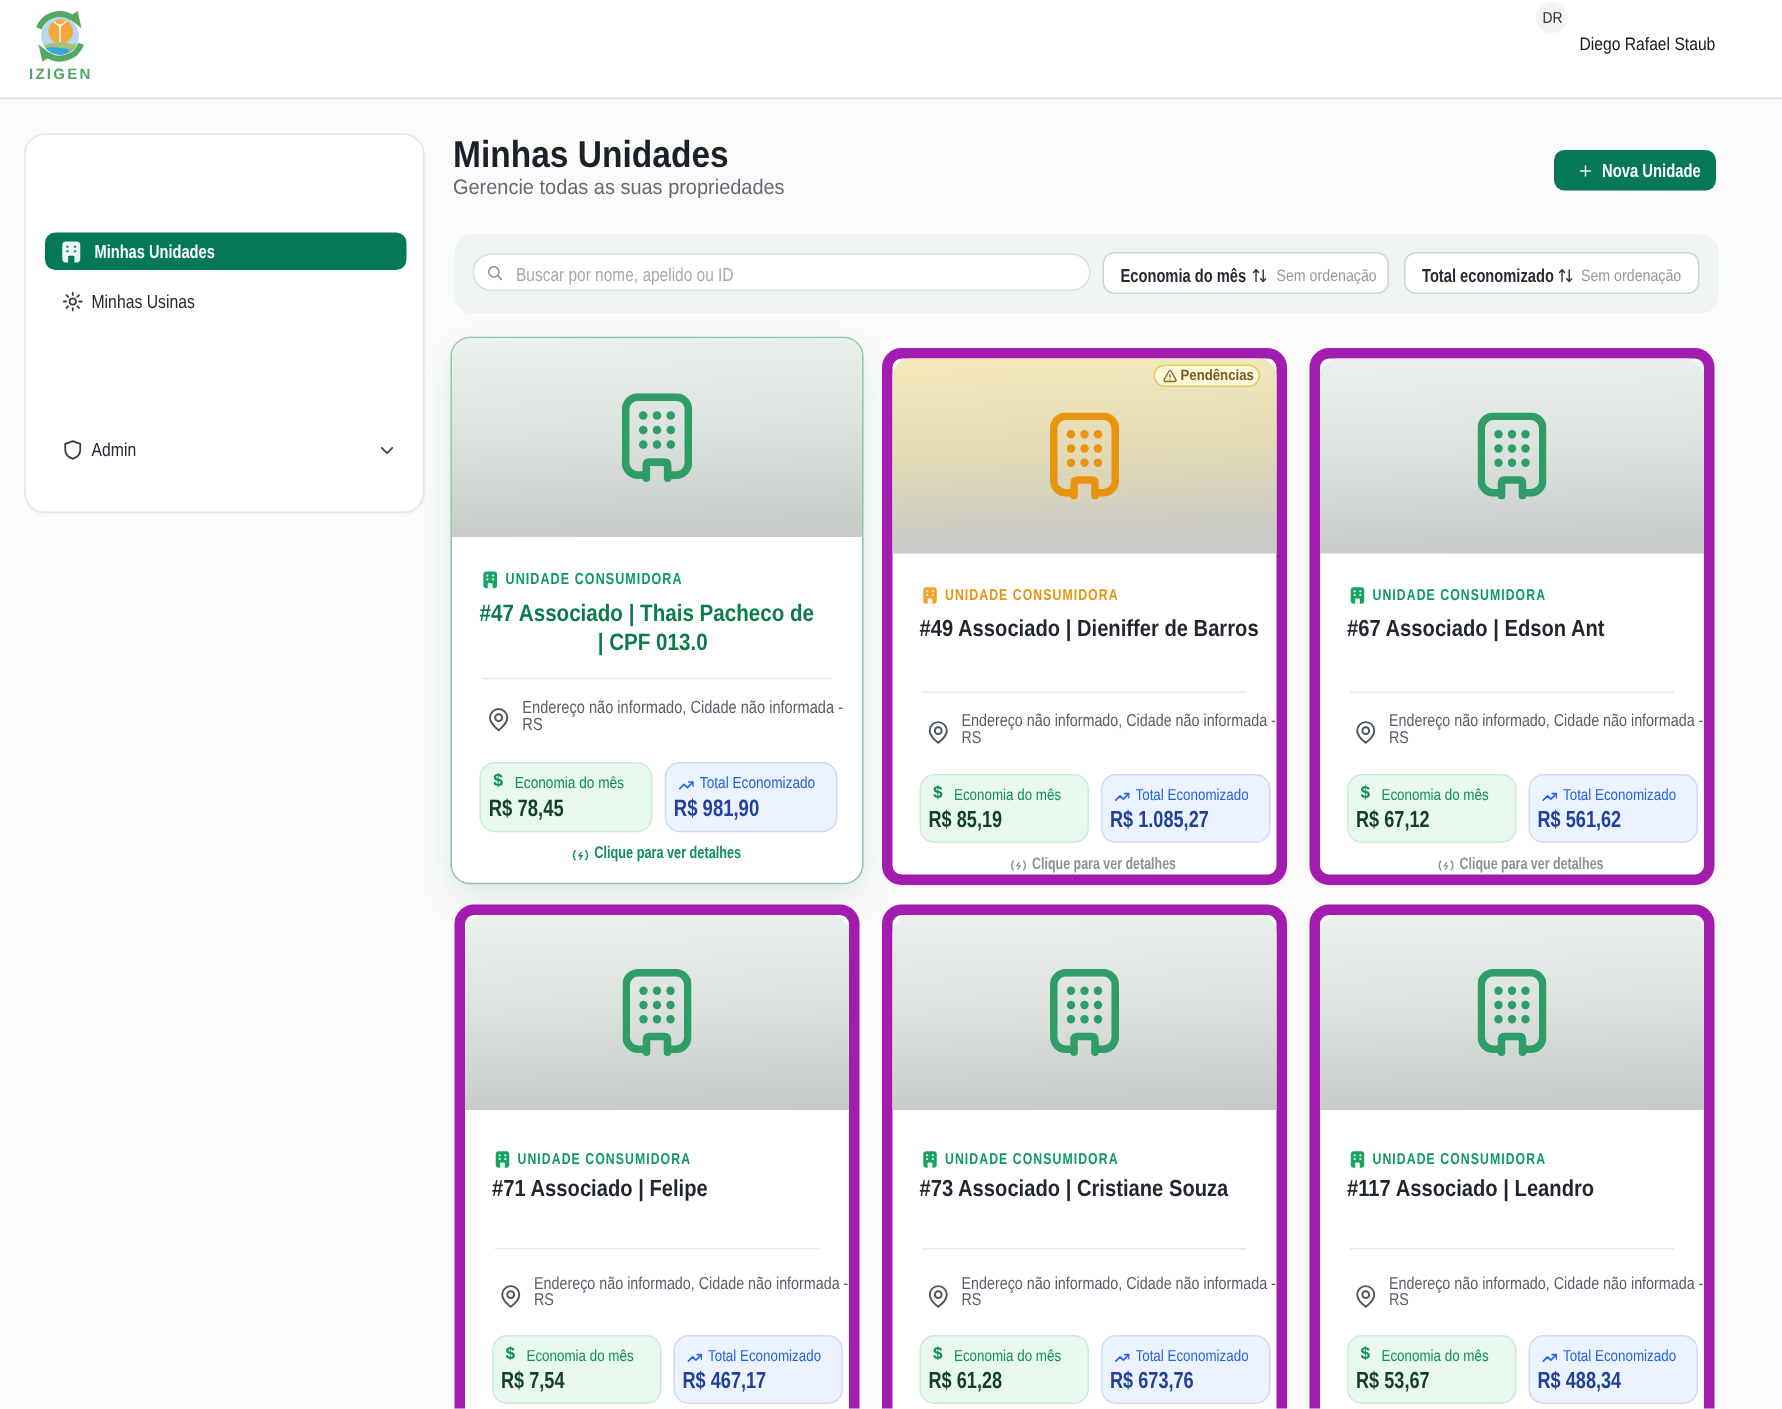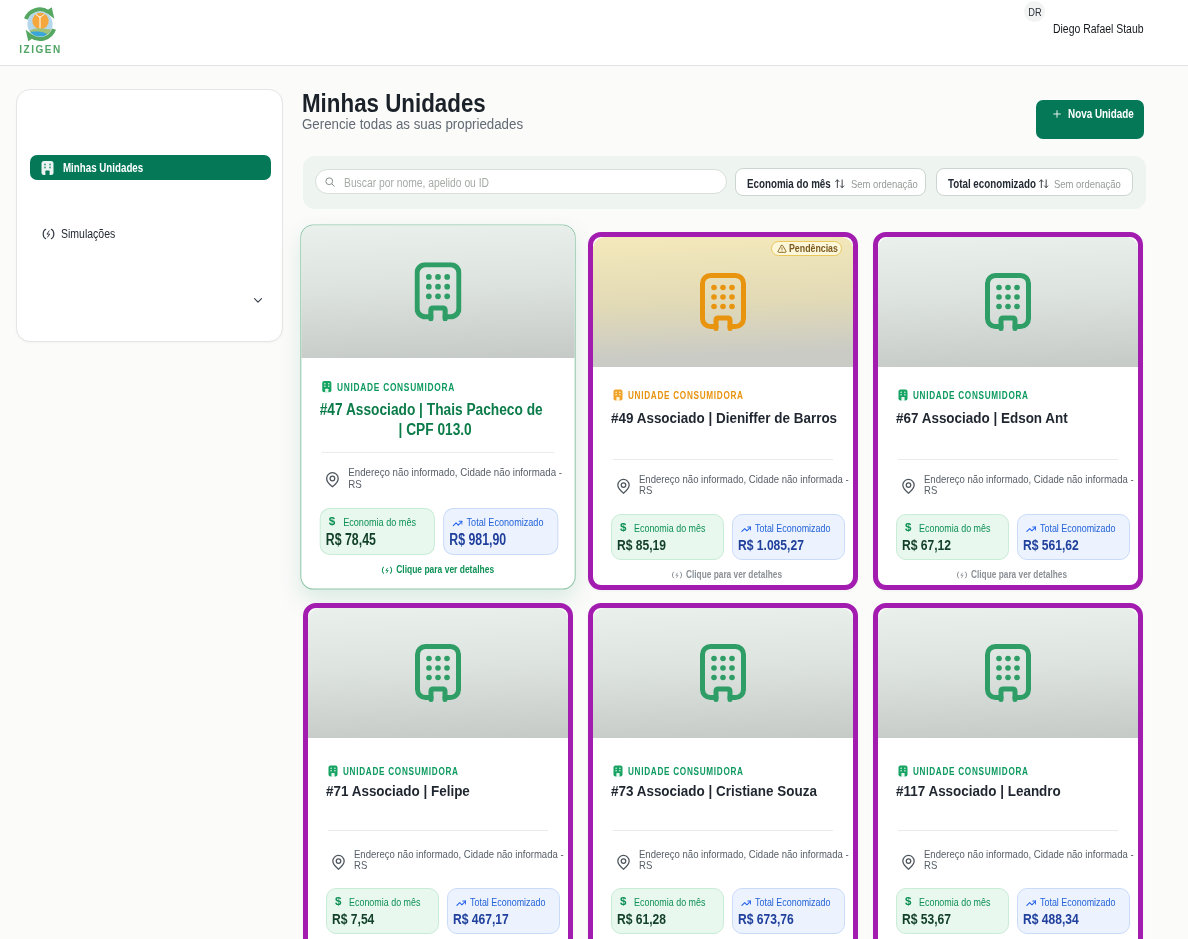--- a/index.html
+++ b/index.html
@@ -17,36 +17,36 @@
   .mitem { position:absolute; left:0; width:267px; height:26px; }
   .mitem .mico { position:absolute; left:24px; top:50%; transform:translateY(-50%); }
   .mitem .mtxt { position:absolute; left:44px; top:50%; transform:translateY(-50%) scaleX(.84); transform-origin:0 50%; font-size:12.5px; color:#222933; white-space:nowrap; }
   #pill { position:absolute; left:13px; top:65px; width:241px; height:25px; background:#047857; border-radius:7px; }
   #pill .mico { position:absolute; left:11px; top:50%; transform:translateY(-50%); }
   #pill .mtxt { position:absolute; left:33px; top:50%; transform:translateY(-50%) scaleX(.78); transform-origin:0 50%; font-size:12.5px; font-weight:bold; color:#fff; white-space:nowrap; }
   #chev { position:absolute; left:234px; top:203px; }
 
   #h1 { position:absolute; left:302px; top:88.5px; font-size:25px; font-weight:bold; color:#1b2128; transform:scaleX(.894); transform-origin:0 0; white-space:nowrap; }
   #sub { position:absolute; left:302px; top:116px; font-size:14px; color:#626a74; transform:scaleX(.95); transform-origin:0 0; white-space:nowrap; }
-  #newbtn { position:absolute; left:1036px; top:100px; width:108px; height:39px; background:#047857; border-radius:7px; }
+  #newbtn { position:absolute; left:1036px; top:100px; width:108px; height:27px; background:#047857; border-radius:7px; }
   #newbtn svg { position:absolute; left:16px; top:8.5px; }
   #newbtn span { position:absolute; left:32px; top:7px; font-size:12.5px; font-weight:bold; color:#fff; transform:scaleX(.79); transform-origin:0 0; white-space:nowrap; }
 
   #filter { position:absolute; left:303px; top:156px; width:843px; height:53px; background:#eef4ef; border-radius:12px; }
   #search { position:absolute; left:12px; top:13px; width:412px; height:25px; background:#fff; border:1px solid #d8ded9; border-radius:13px; }
   #search .ph { position:absolute; left:28px; top:5.5px; font-size:12.5px; color:#a5aba6; transform:scaleX(.825); transform-origin:0 0; white-space:nowrap; }
   #search svg { position:absolute; left:8px; top:6px; }
   .sortbtn { position:absolute; top:12px; height:28px; background:#fff; border:1px solid #ccd6d0; border-radius:8px; }
   .sortbtn .s1 { position:absolute; top:7.5px; font-size:12.5px; font-weight:bold; color:#242b35; transform:scaleX(.783); transform-origin:0 0; white-space:nowrap; }
   .sortbtn .s2 { position:absolute; top:9px; font-size:11px; color:#949b96; transform:scaleX(.86); transform-origin:0 0; white-space:nowrap; }
   .sortbtn svg { position:absolute; top:9px; }
   #sort1 { left:432px; width:191px; }
   #sort2 { left:633px; width:197px; }
 
-  .card { position:absolute; width:270px; height:358px; background:#fff; border:5px solid #a21caf; border-radius:13px; box-shadow:0 1px 3px rgba(0,0,0,.05); }
+  .card { position:absolute; width:270px; height:358px; background:#fff; border:7px solid #a21caf; border-radius:13px; box-shadow:0 1px 3px rgba(0,0,0,.05); }
   .hdr { position:absolute; left:0; top:0; right:0; height:130px; border-radius:12px 12px 0 0; background:linear-gradient(178deg,#eaf0eb 0%,#dde3de 45%,#c5cac6 100%); }
   .hdr svg { position:absolute; left:50%; top:35.5px; transform:translateX(-50%); }
   .amber .hdr { background:linear-gradient(178deg,#f4e9bb 0%,#e2dab6 50%,#cacbc5 88%); }
   .lbl-i { position:absolute; left:20px; top:152px; }
   .lbl-t { position:absolute; left:35px; top:152px; font-size:10.5px; font-weight:bold; letter-spacing:.9px; color:#0d9a5f; transform:scaleX(.78); transform-origin:0 0; white-space:nowrap; }
   .amber .lbl-t { color:#e8930f; }
   .title { position:absolute; left:18px; top:170.5px; font-size:15.5px; font-weight:bold; color:#1f2630; line-height:19.5px; transform:scaleX(.868); transform-origin:0 0; white-space:nowrap; }
   .hov .title { color:#0b7b49; }
   .sep { position:absolute; left:20px; right:20px; top:222px; border-top:1px solid #e8e9e8; }
   .pin { position:absolute; left:22px; top:239px; }
@@ -117,27 +117,32 @@
         <rect x="4.4" y="10" width="4.2" height="5" rx="0.8" fill="#047857"></rect>
         <g fill="#047857" opacity=".75">
           <circle cx="4" cy="4" r=".9"></circle>
           <circle cx="9" cy="4" r=".9"></circle>
           <circle cx="4" cy="7" r=".9"></circle>
           <circle cx="9" cy="7" r=".9"></circle>
         </g>
       </svg>
     <div class="mtxt">Minhas Unidades</div>
   </div>
-  <div class="mitem" style="top:131px">
+  <div class="mitem" style="top:98px">
     <svg class="mico" width="15" height="15" viewBox="0 0 24 24" fill="none" stroke="#343c46" stroke-width="1.9" stroke-linecap="round">
-        <path d="M7.5 4.5C4.5 6 3.5 9 3.5 12s1 6 4 7.5"></path>
-        <path d="M16.5 4.5c3 1.5 4 4.5 4 7.5s-1 6-4 7.5"></path>
-        <path d="m13 7-3.5 5.2h4.5L10.5 17" stroke-width="1.6"></path>
-      </svg>
-    <div class="mtxt">Simulações</div>
+        <circle cx="12" cy="12" r="3.4"></circle>
+        <path d="M12 2.5v2.5M12 19v2.5M2.5 12H5M19 12h2.5M5.3 5.3l1.8 1.8M16.9 16.9l1.8 1.8M18.7 5.3l-1.8 1.8M7.1 16.9l-1.8 1.8"></path>
+      </svg>
+    <div class="mtxt">Minhas Usinas</div>
+  </div>
+  <div class="mitem" style="top:197px">
+    <svg class="mico" width="15" height="15" viewBox="0 0 24 24" fill="none" stroke="#343c46" stroke-width="1.9" stroke-linejoin="round">
+        <path d="M12 2.5 20 5.5v6.3c0 4.8-3.2 8.1-8 9.7-4.8-1.6-8-4.9-8-9.7V5.5Z"></path>
+      </svg>
+    <div class="mtxt">Admin</div>
   </div>
   <svg id="chev" width="14" height="14" viewBox="0 0 24 24" fill="none" stroke="#3a424c" stroke-width="2" stroke-linecap="round" stroke-linejoin="round">
       <path d="m6 9.5 6 6 6-6"></path>
     </svg>
 </div>
 
 <div id="h1">Minhas Unidades</div>
 <div id="sub">Gerencie todas as suas propriedades</div>
 <div id="newbtn">
     <svg width="10" height="10" viewBox="0 0 24 24" fill="none" stroke="#e8f2ee" stroke-width="2.4" stroke-linecap="round">

